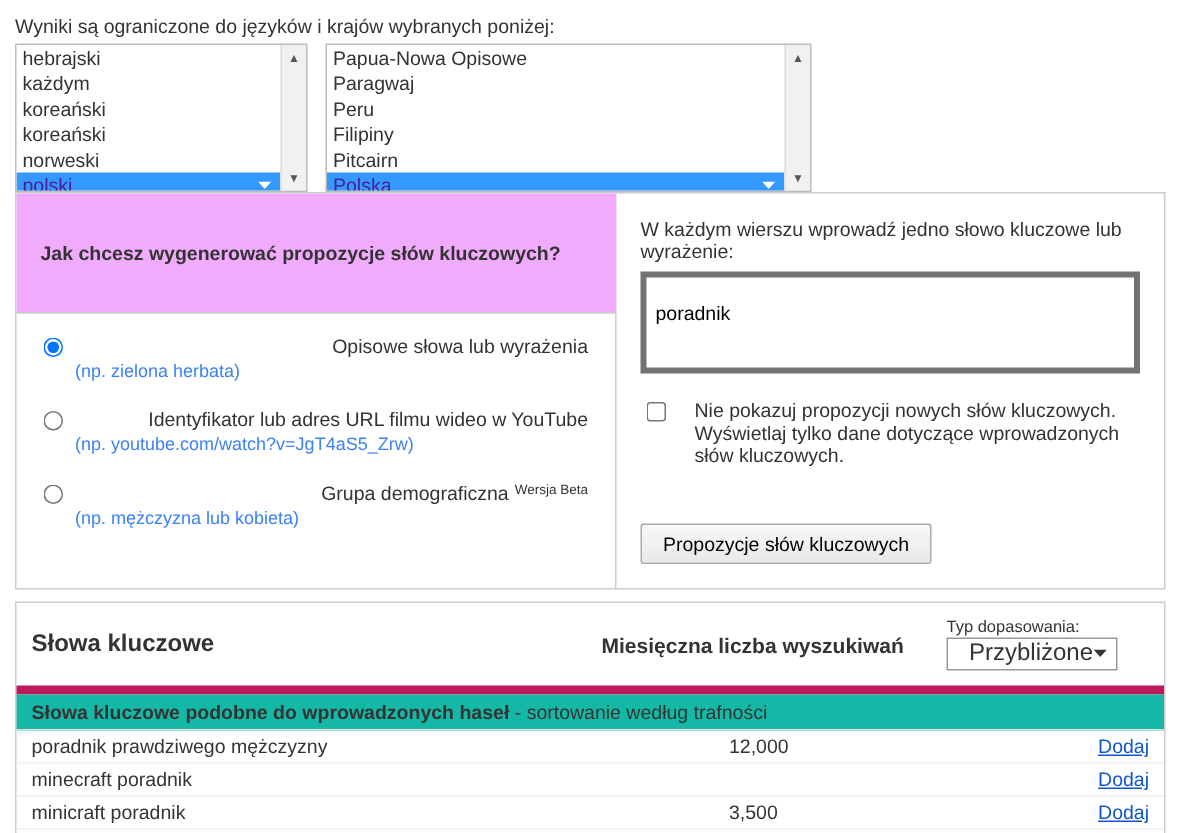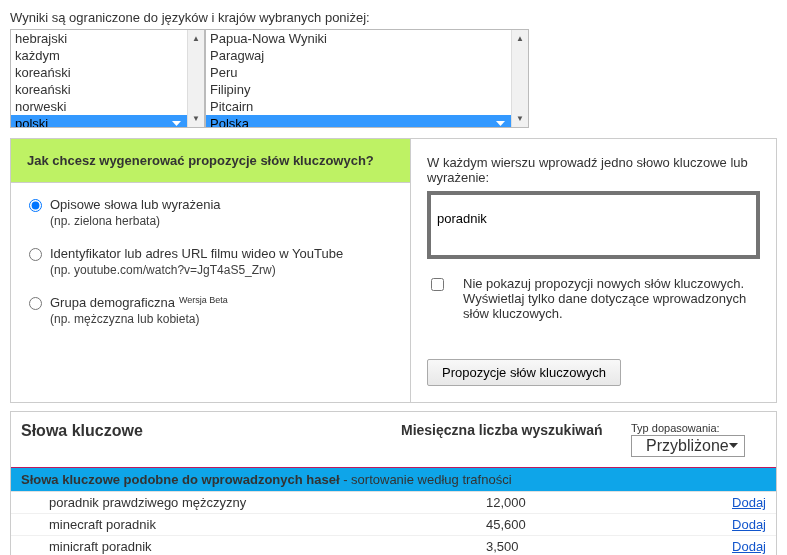--- a/index.html
+++ b/index.html
@@ -6,42 +6,42 @@
   body {
     font-family: Arial, sans-serif;
     font-size: 13px;
     color: #333;
     background: #fff;
     margin: 0;
     padding: 10px;
     width: 787px;
   }
   .top-label { margin-bottom: 4px; }
-  .select-row { display: flex; gap: 0; margin-bottom: 10px; }
+  .select-row { display: flex; gap: 12px; }
   .multiselect {
     border: 1px solid #bbb;
     width: 195px;
     height: 99px;
     display: flex;
     overflow: hidden;
     font-size: 13px;
   }
   .multiselect-wide { width: 324px; }
   .multiselect .items {
     flex: 1;
     overflow: hidden;
   }
   .multiselect .item {
     padding: 1px 4px;
     white-space: nowrap;
     cursor: default;
   }
   .multiselect .item.selected {
     background: #3399ff;
-    color: #000000;
+    color: #4c1d95;
   }
   .multiselect .item.selected-row {
     display: flex;
     justify-content: space-between;
     align-items: center;
   }
   .selected-chevron {
     display: inline-block;
     margin-right: 2px;
   }
@@ -70,33 +70,33 @@
   .option-panel {
     display: flex;
     border: 1px solid #ccc;
     margin-bottom: 8px;
   }
   .left-pane {
     width: 400px;
     border-right: 1px solid #ccc;
   }
   .left-heading {
-    background: #bef264;
+    background: #f0abfc;
     font-weight: bold;
-    padding: 14px 16px;
+    padding: 32px 16px;
     border-bottom: 1px solid #ccc;
   }
   .radio-group { padding: 14px 18px 18px 18px; }
   .radio-option { margin-bottom: 18px; }
-  .radio-option label { display: flex; align-items: flex-start; gap: 6px; }
+  .radio-option label { display: flex; align-items: flex-start; gap: 6px; justify-content: space-between; }
   .radio-option input[type="radio"] { margin: 2px 2px 0 0; }
   .radio-title { display: block; }
   .radio-hint {
     display: block;
-    color: #404040;
+    color: #3b82f6;
     font-size: 12px;
     margin-left: 21px;
     margin-top: 2px;
   }
   .beta-tag {
     font-size: 9px;
     vertical-align: top;
     margin-left: 4px;
   }
 
@@ -124,21 +124,22 @@
     font-size: 13px;
     border-radius: 2px;
     cursor: pointer;
   }
 
   .results-panel {
     border: 1px solid #ccc;
   }
   .results-header {
     display: flex;
-    border-bottom: 1px solid #be185d;
+    align-items: center;
+    border-bottom: 6px solid #be185d;
     padding: 10px 10px 10px 10px;
   }
   .col-keywords {
     flex: 1;
     font-weight: bold;
     font-size: 16px;
   }
   .col-searches {
     width: 230px;
     font-weight: bold;
@@ -159,34 +160,34 @@
     font-size: 16px;
     margin-top: 1px;
     cursor: pointer;
     min-width: 106px;
   }
   .match-arrow {
     display: inline-block;
   }
   .match-arrow svg { display: block; }
   .subheader {
-    background: #0ea5e9;
+    background: #14b8a6;
     padding: 4px 10px;
     font-size: 13px;
     border-bottom: 1px solid #e0e0e0;
   }
   .subheader .bold { font-weight: bold; }
   .result-row {
     display: flex;
     align-items: center;
     padding: 3px 10px;
     font-size: 13px;
     border-bottom: 1px solid #f0f0f0;
   }
-  .result-row .c1 { flex: 1; margin-left: 28px; }
+  .result-row .c1 { flex: 1; }
   .result-row .c2 {
     width: 180px;
     text-align: left;
     padding-right: 30px;
   }
   .result-row .c3 {
     width: 100px;
     text-align: right;
   }
   .result-row .c3 a {
@@ -219,21 +220,21 @@
     </div>
     <div class="scrollbar">
       <div class="scrollbar-arrow">▲</div>
       <div class="scrollbar-track"></div>
       <div class="scrollbar-arrow">▼</div>
     </div>
   </div>
 
   <div class="multiselect multiselect-wide">
     <div class="items">
-      <div class="item">Papua-Nowa Wyniki</div>
+      <div class="item">Papua-Nowa Opisowe</div>
       <div class="item">Paragwaj</div>
       <div class="item">Peru</div>
       <div class="item">Filipiny</div>
       <div class="item">Pitcairn</div>
       <div class="item selected selected-row">
         <span>Polska</span>
         <span class="selected-chevron">
           <svg width="9" height="6">
               <polygon points="0,0 9,0 4.5,5" fill="#fff"></polygon>
             </svg>
@@ -308,21 +309,20 @@
     <span class="bold">Słowa kluczowe podobne do wprowadzonych haseł</span><span> - sortowanie według trafności</span>
   </div>
   <div id="result-rows">
       <div class="result-row">
         <div class="c1">poradnik prawdziwego mężczyzny</div>
         <div class="c2">12,000</div>
         <div class="c3"><a>Dodaj</a></div>
       </div>
       <div class="result-row">
         <div class="c1">minecraft poradnik</div>
-        <div class="c2">45,600</div>
         <div class="c3"><a>Dodaj</a></div>
       </div>
       <div class="result-row">
         <div class="c1">minicraft poradnik</div>
         <div class="c2">3,500</div>
         <div class="c3"><a>Dodaj</a></div>
       </div>
       <div class="result-row">
         <div class="c1">minecraft</div>
         <div class="c2">1,712,900</div>

